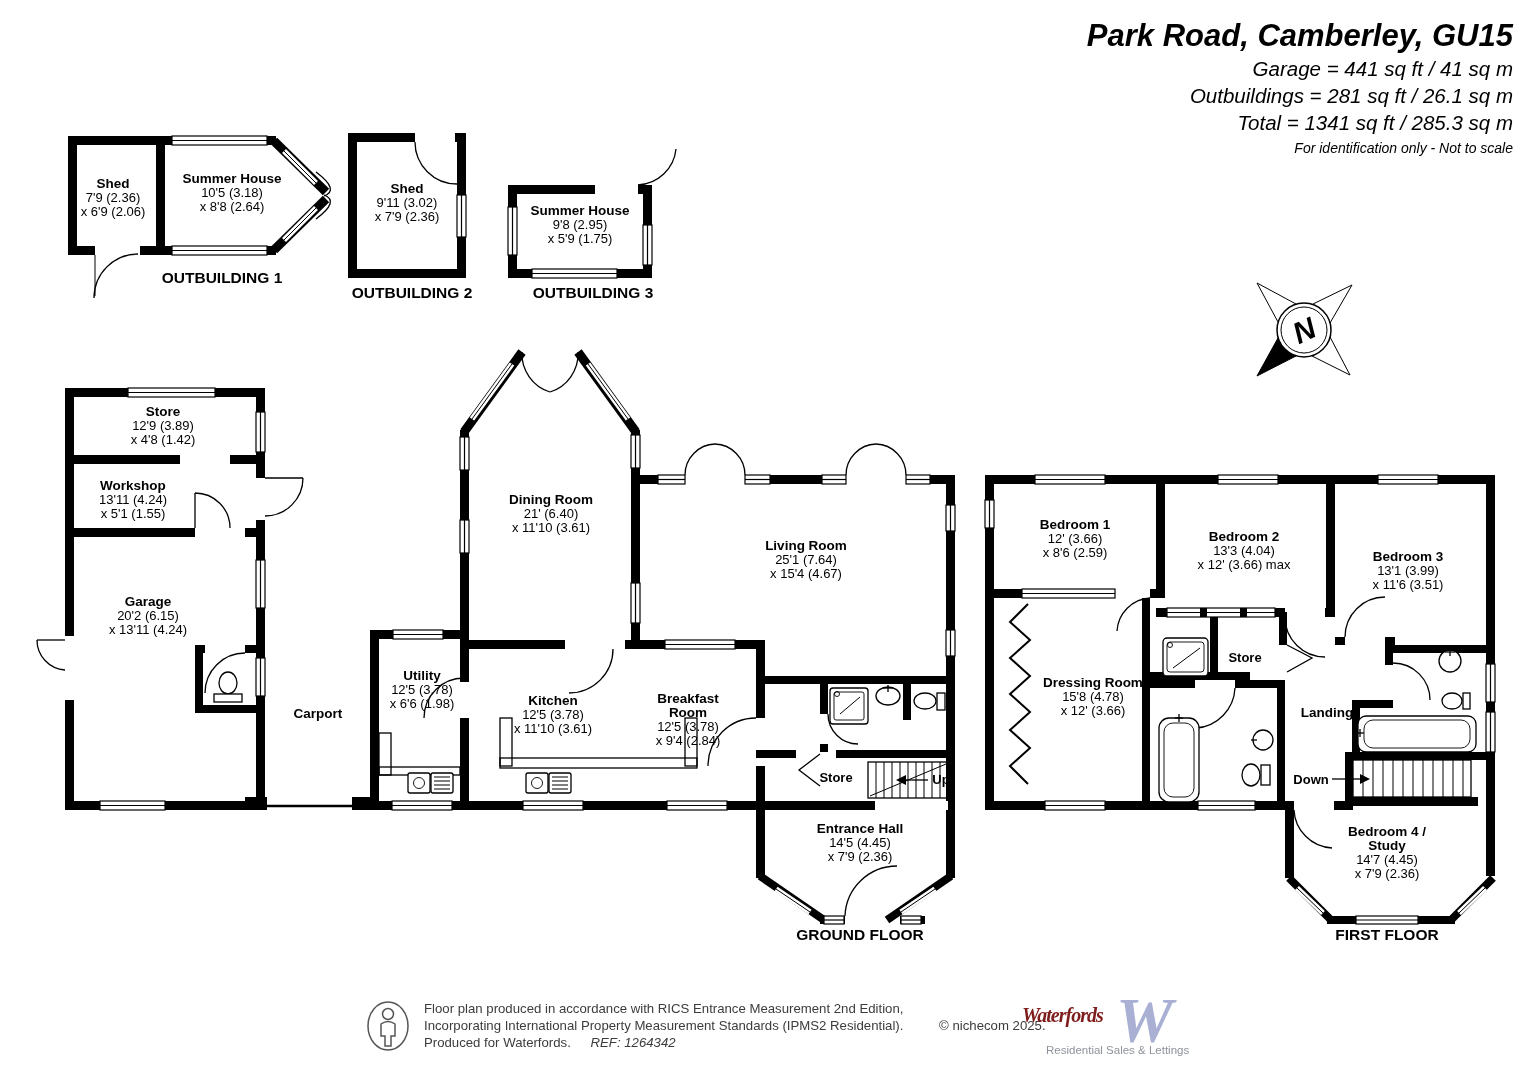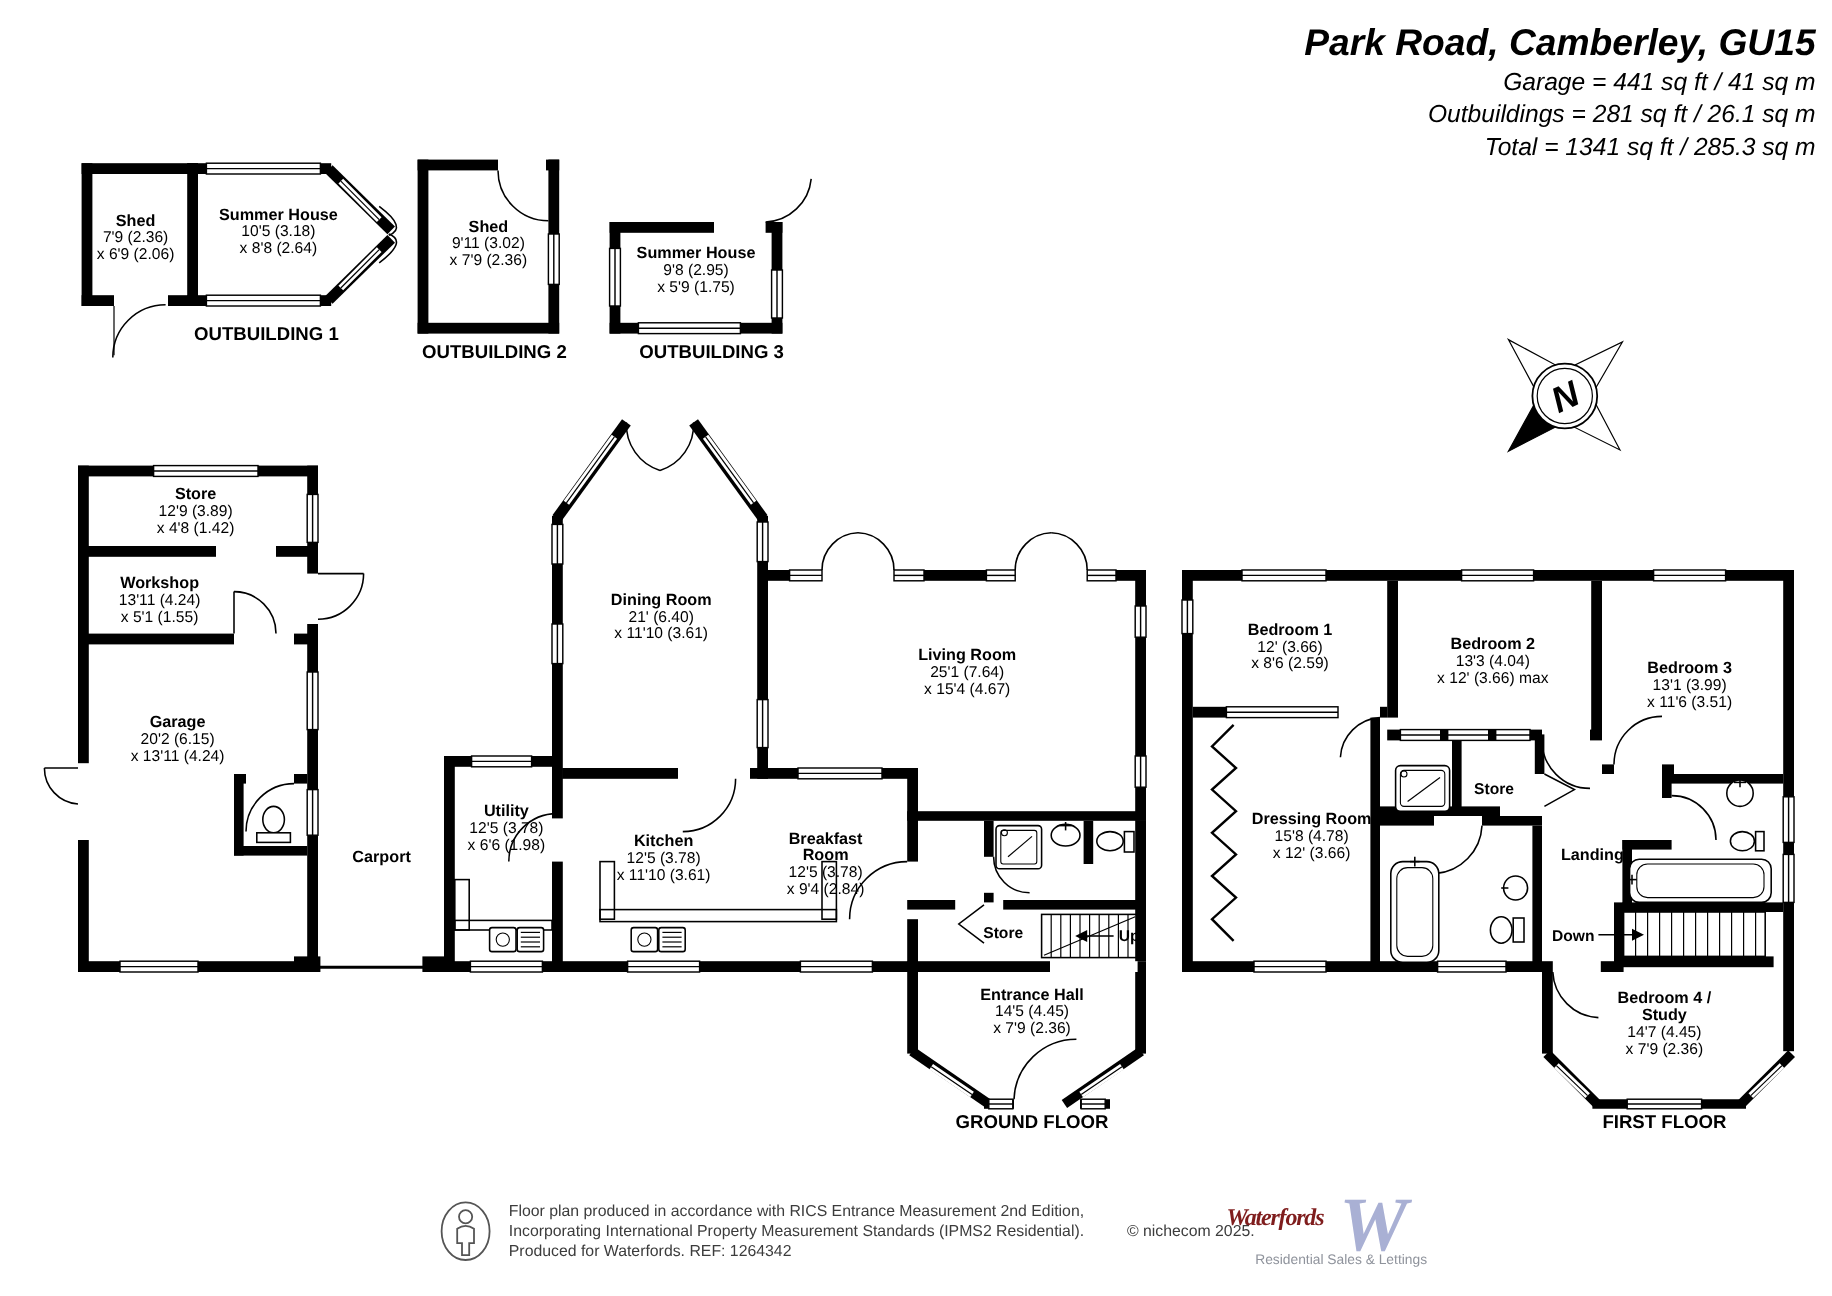--- a/index.html
+++ b/index.html
@@ -23,37 +23,38 @@
   .compassN{font-size:30px;font-weight:bold;font-style:italic;text-anchor:middle;}
 
   #header{position:absolute;top:18px;right:14px;text-align:right;font-style:italic;}
   #header .h-title{font-size:31px;font-weight:bold;letter-spacing:0;}
   #header .h-line{font-size:20.5px;margin-top:3px;}
   #header .h-disc{font-size:14px;margin-top:5px;}
 
   #footer{position:absolute;left:366px;top:1000px;display:flex;align-items:flex-start;color:#3c3c3c;}
   #footer .ftext{font-size:13.2px;line-height:1.3;margin-left:14px;}
   #footer .cprt{margin-left:32px;}
-  #footer .ref{}
+  #footer .ref{margin-left:16px;font-style:italic;}
 
   #logo{position:absolute;left:1022px;top:992px;width:190px;height:72px;}
   #logo .logo-w{position:absolute;left:94px;top:-8px;font-family:"Liberation Serif",serif;
         font-style:italic;font-weight:bold;font-size:64px;color:#a9b0d4;z-index:1;}
   #logo .logo-brand{position:absolute;left:0px;top:12px;font-family:"Liberation Serif",serif;
         font-style:italic;font-weight:bold;font-size:20px;color:#7f1d1d;letter-spacing:-1px;z-index:2;}
   #logo .logo-tag{position:absolute;left:24px;top:52px;font-size:11.5px;color:#8f939c;z-index:2;}
 </style>
 </head>
 <body>
 
 <div id="header">
   <div class="h-title">Park Road, Camberley, GU15</div>
   <div class="h-line">Garage = 441 sq ft / 41 sq m</div>
   <div class="h-line">Outbuildings = 281 sq ft / 26.1 sq m</div>
   <div class="h-line">Total = 1341 sq ft / 285.3 sq m</div>
+  <div class="h-disc">For identification only - Not to scale</div>
 </div>
 
 <svg width="1527" height="1080" viewBox="0 0 1527 1080" style="position:absolute;left:0;top:0;">
 
   <g>
     <rect class="wall" x="68" y="136" width="97" height="9"></rect>
     <rect class="wall" x="68" y="136" width="9" height="119"></rect>
     <rect class="wall" x="68" y="246" width="27" height="9"></rect>
     <rect class="wall" x="140" y="246" width="25" height="9"></rect>
     <rect class="wall" x="156" y="136" width="9" height="119"></rect>

